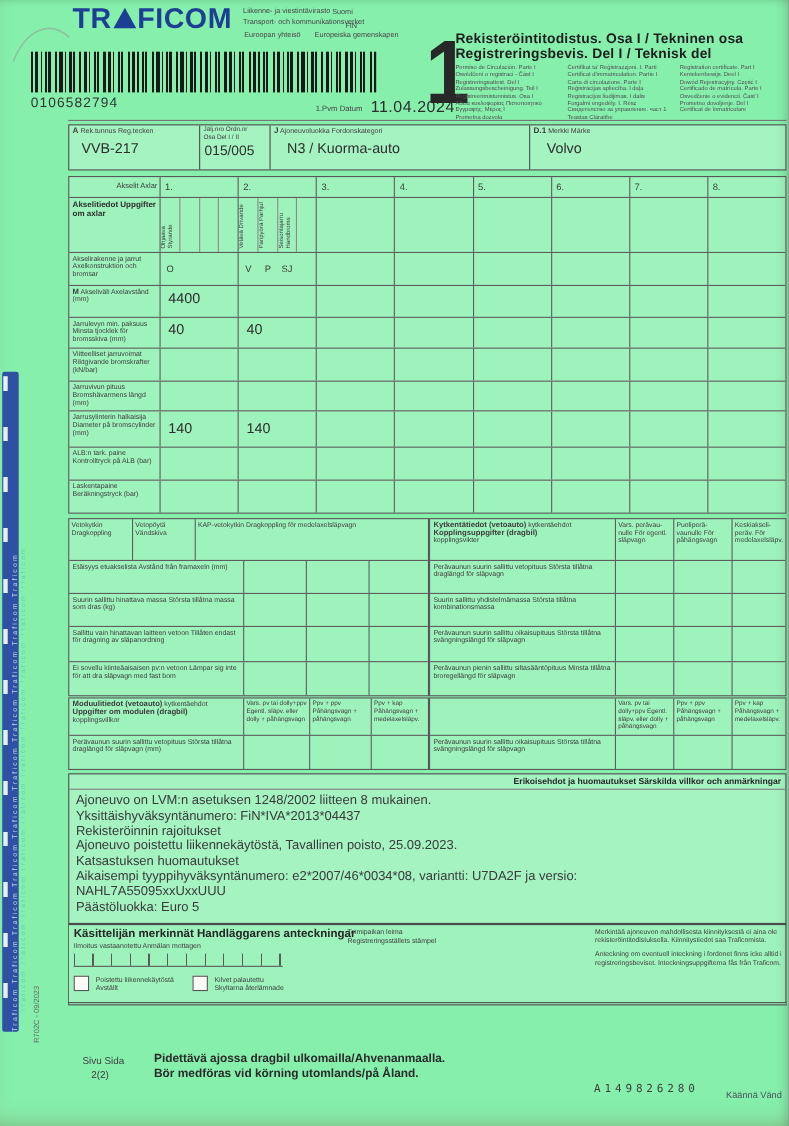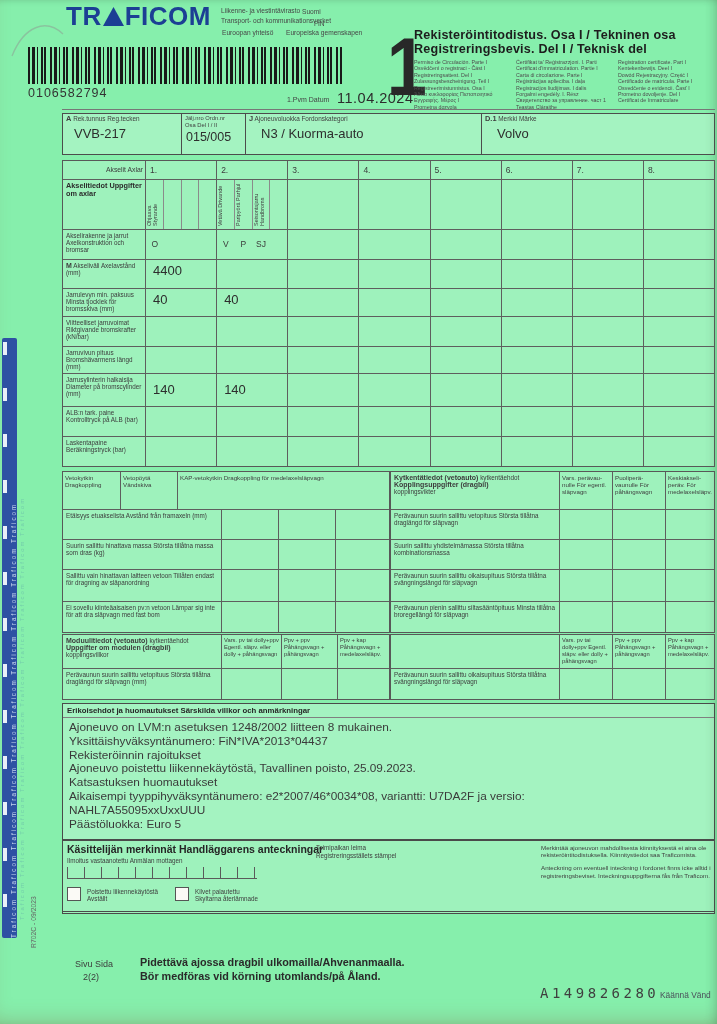--- a/index.html
+++ b/index.html
@@ -49,39 +49,39 @@
   .lbl b{font-size:7px;}
   .blbl{font-weight:bold;font-size:7.3px;line-height:8px;color:#2c2c2c;padding:2px 2px 0 3px;}
   .sub{flex:1;overflow:hidden;}
   .sub+.sub{border-left:1px solid #8b8b8b;}
   .vlab{writing-mode:vertical-rl;transform:rotate(180deg);font-size:5.5px;line-height:6.2px;color:#3e3e3e;padding:2px 0 2px 1px;height:44px;}
   .val{font-size:13px;color:#2d2d2d;padding:3px 0 0 7px;}
   .slot{flex:1;text-align:center;font-size:8.5px;color:#3a3a3a;padding-top:9px;}
   .colhead{font-size:6.2px;line-height:7px;color:#3e3e3e;padding:2px 1px 0 2px;}
   
   .special{position:absolute;left:62px;top:703px;width:653px;height:137px;border:1.5px solid #4a4a4a;box-sizing:border-box;background:rgba(255,255,255,.25);}
-  .special-title{font-weight:bold;font-size:7.8px;padding:2px 4px;border-bottom:1px solid #808080;color:#262626;}
+  .special-title{font-weight:bold;font-size:7.8px;padding:2px 4px;border-bottom:1px solid #808080;color:#262626;text-align:right;}
   .special-lines{padding:3px 6px;font-size:11.8px;line-height:13.8px;color:#3a3a3a;}
   
   .handler{position:absolute;left:62px;top:840px;width:653px;height:74px;border:1.5px solid #4a4a4a;border-bottom:3px double #4a4a4a;box-sizing:border-box;background:rgba(255,255,255,.2);}
   .h-title{position:absolute;left:4px;top:2px;font-weight:bold;font-size:10.5px;color:#252525;}
   .h-sub{position:absolute;left:4px;top:16px;font-size:6.3px;color:#3e3e3e;}
   .ticks{position:absolute;left:4px;top:26px;width:190px;height:11px;border-bottom:1px solid #5a5a5a;
     background:repeating-linear-gradient(90deg,#5a5a5a 0 1px,transparent 1px 17px);}
   .cb{position:absolute;width:12px;height:12px;border:1.2px solid #555;background:#fbfaf6;}
   .cblab{position:absolute;font-size:6.3px;line-height:7.4px;color:#3e3e3e;}
   .stamp{position:absolute;left:253px;top:3px;font-size:6.3px;line-height:7.6px;color:#3e3e3e;}
   .notes{position:absolute;left:478px;top:3px;width:170px;font-size:6.2px;line-height:7.2px;color:#3e3e3e;}
   .notes div+div{margin-top:6px;}
   
   .formcode{position:absolute;left:30px;top:886px;height:62px;writing-mode:vertical-rl;transform:rotate(180deg);font-size:6.8px;color:#666;}
   .pg{position:absolute;left:75px;top:959px;font-size:9px;color:#3c3c3c;}
   .pg2{position:absolute;left:83px;top:972px;font-size:9px;color:#3c3c3c;}
   .carry{position:absolute;left:140px;top:956px;font-weight:bold;font-size:10.8px;line-height:13.5px;color:#2a2a2a;}
-  .serial{position:absolute;left:540px;top:985px;font-family:"DejaVu Sans Mono",monospace;font-size:14px;letter-spacing:3.5px;color:#3f3f3f;}
+  .serial{position:absolute;left:540px;top:985px;font-family:"DejaVu Sans Mono",monospace;font-size:10px;letter-spacing:3.5px;color:#3f3f3f;}
   .turn{position:absolute;left:660px;top:990px;font-size:8.4px;color:#4a505a;}
   .penmark{position:absolute;left:8px;top:12px;opacity:.45;}
 </style>
 </head>
 <body>
 
 <div class="paper">
 
   <svg class="penmark" width="60" height="50">
       <path d="M4,44 C16,14 38,6 55,22" stroke="#8f8f8f" stroke-width="1.4" fill="none"></path>

